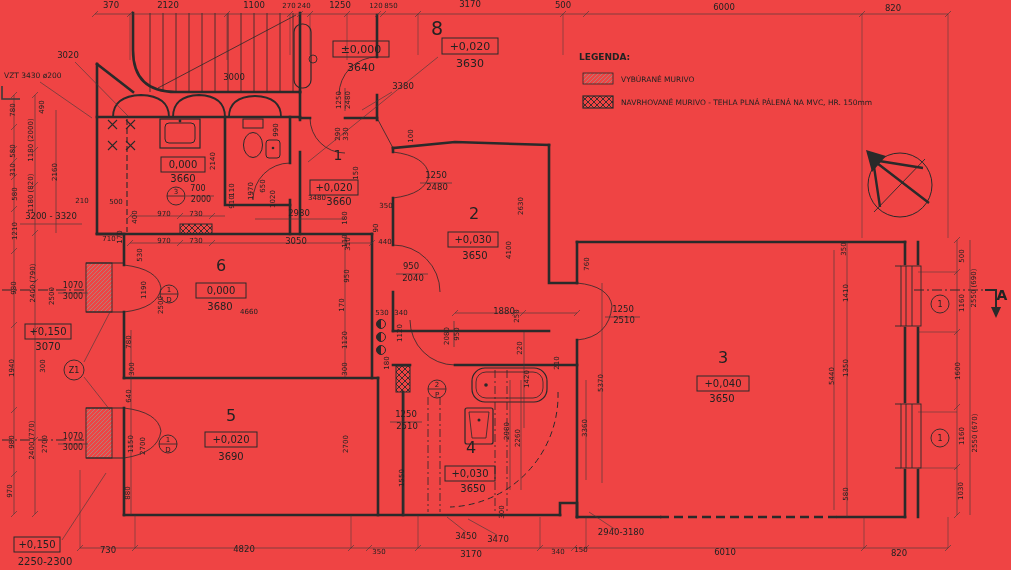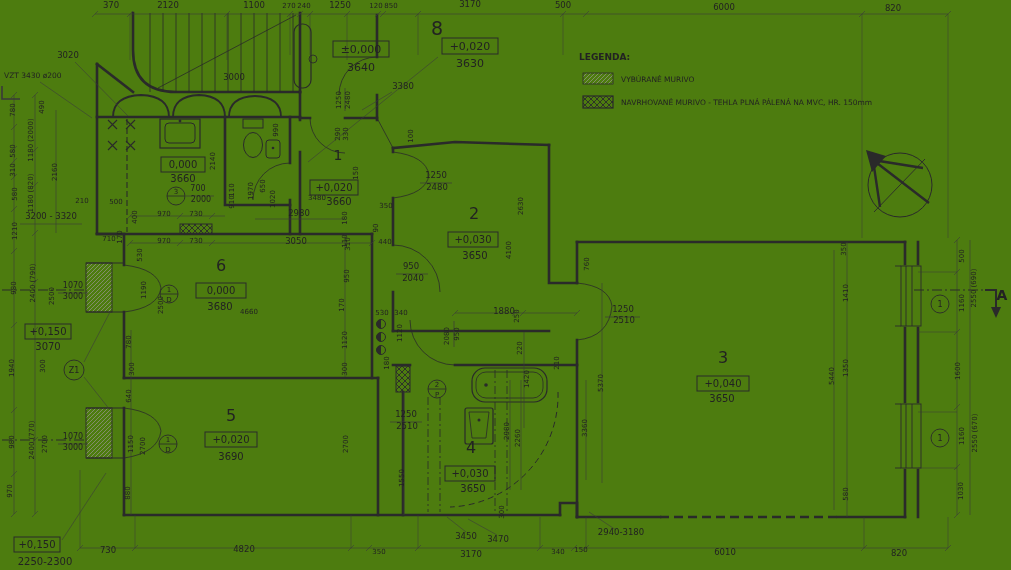--- a/index.html
+++ b/index.html
@@ -1,16 +1,16 @@
 <!DOCTYPE html>
 <html><head>
 <meta charset="utf-8">
 <style>
   html,body{margin:0;padding:0;background:#d8d6d2;}
-  #stage{position:relative;width:1011px;height:570px;background:#4d7c0f;overflow:hidden;
+  #stage{position:relative;width:1011px;height:570px;background:#ef4444;overflow:hidden;
          font-family:"DejaVu Sans","Liberation Sans",sans-serif;}
   svg{position:absolute;left:0;top:0;}
   svg text{fill:#222;font-family:"DejaVu Sans","Liberation Sans",sans-serif;}
 </style>
 </head>
 <body>
 
 <div id="stage">
 <svg id="plan" width="1011" height="570" viewBox="0 0 1011 570">
   <defs>

